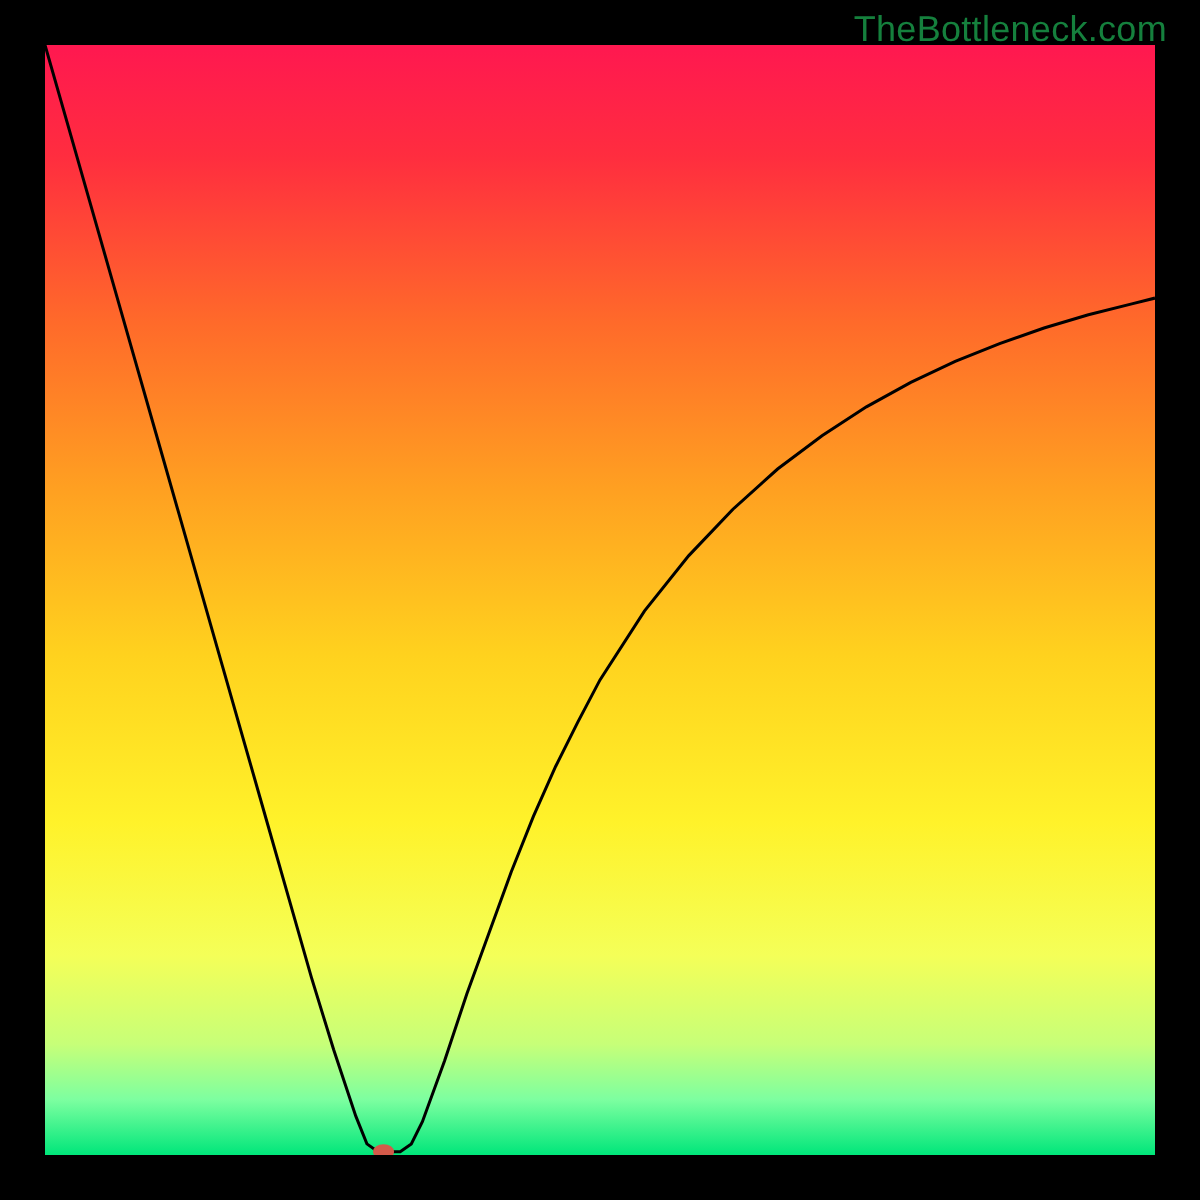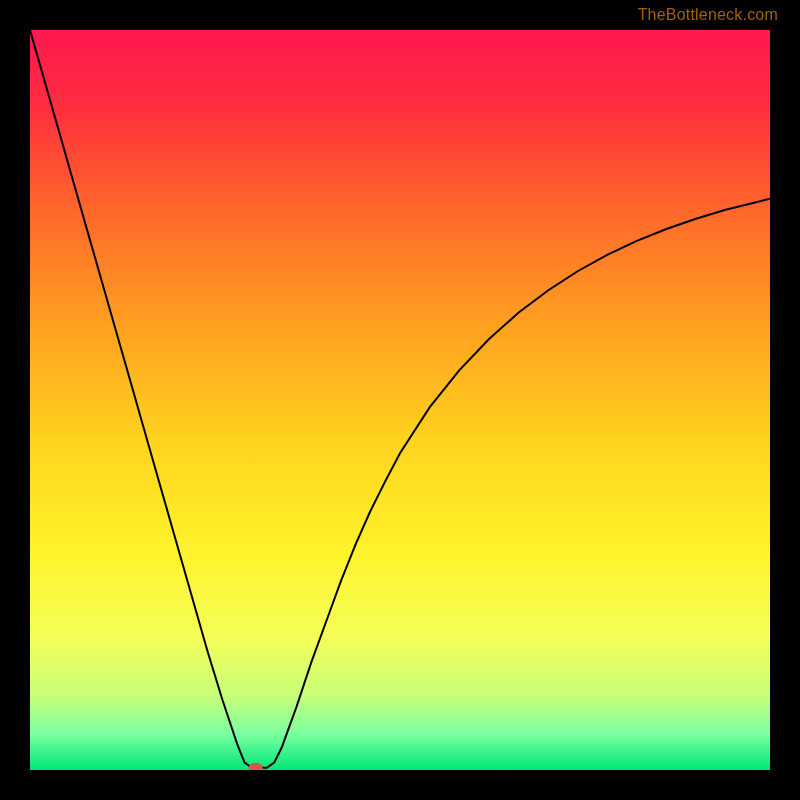--- a/index.html
+++ b/index.html
@@ -8,22 +8,22 @@
     width: 800px;
     height: 800px;
     background: #000;
     position: relative;
     font-family: Arial, sans-serif;
   }
   .watermark {
     position: absolute;
     top: 6px;
     right: 22px;
-    color: #a16207;
-    font-size: 16px;
+    color: #15803d;
+    font-size: 24px;
     font-weight: 400;
     letter-spacing: 0.2px;
     z-index: 10;
   }
   .plot-area {
     position: absolute;
     left: 30px;
     top: 30px;
     width: 740px;
     height: 740px;

